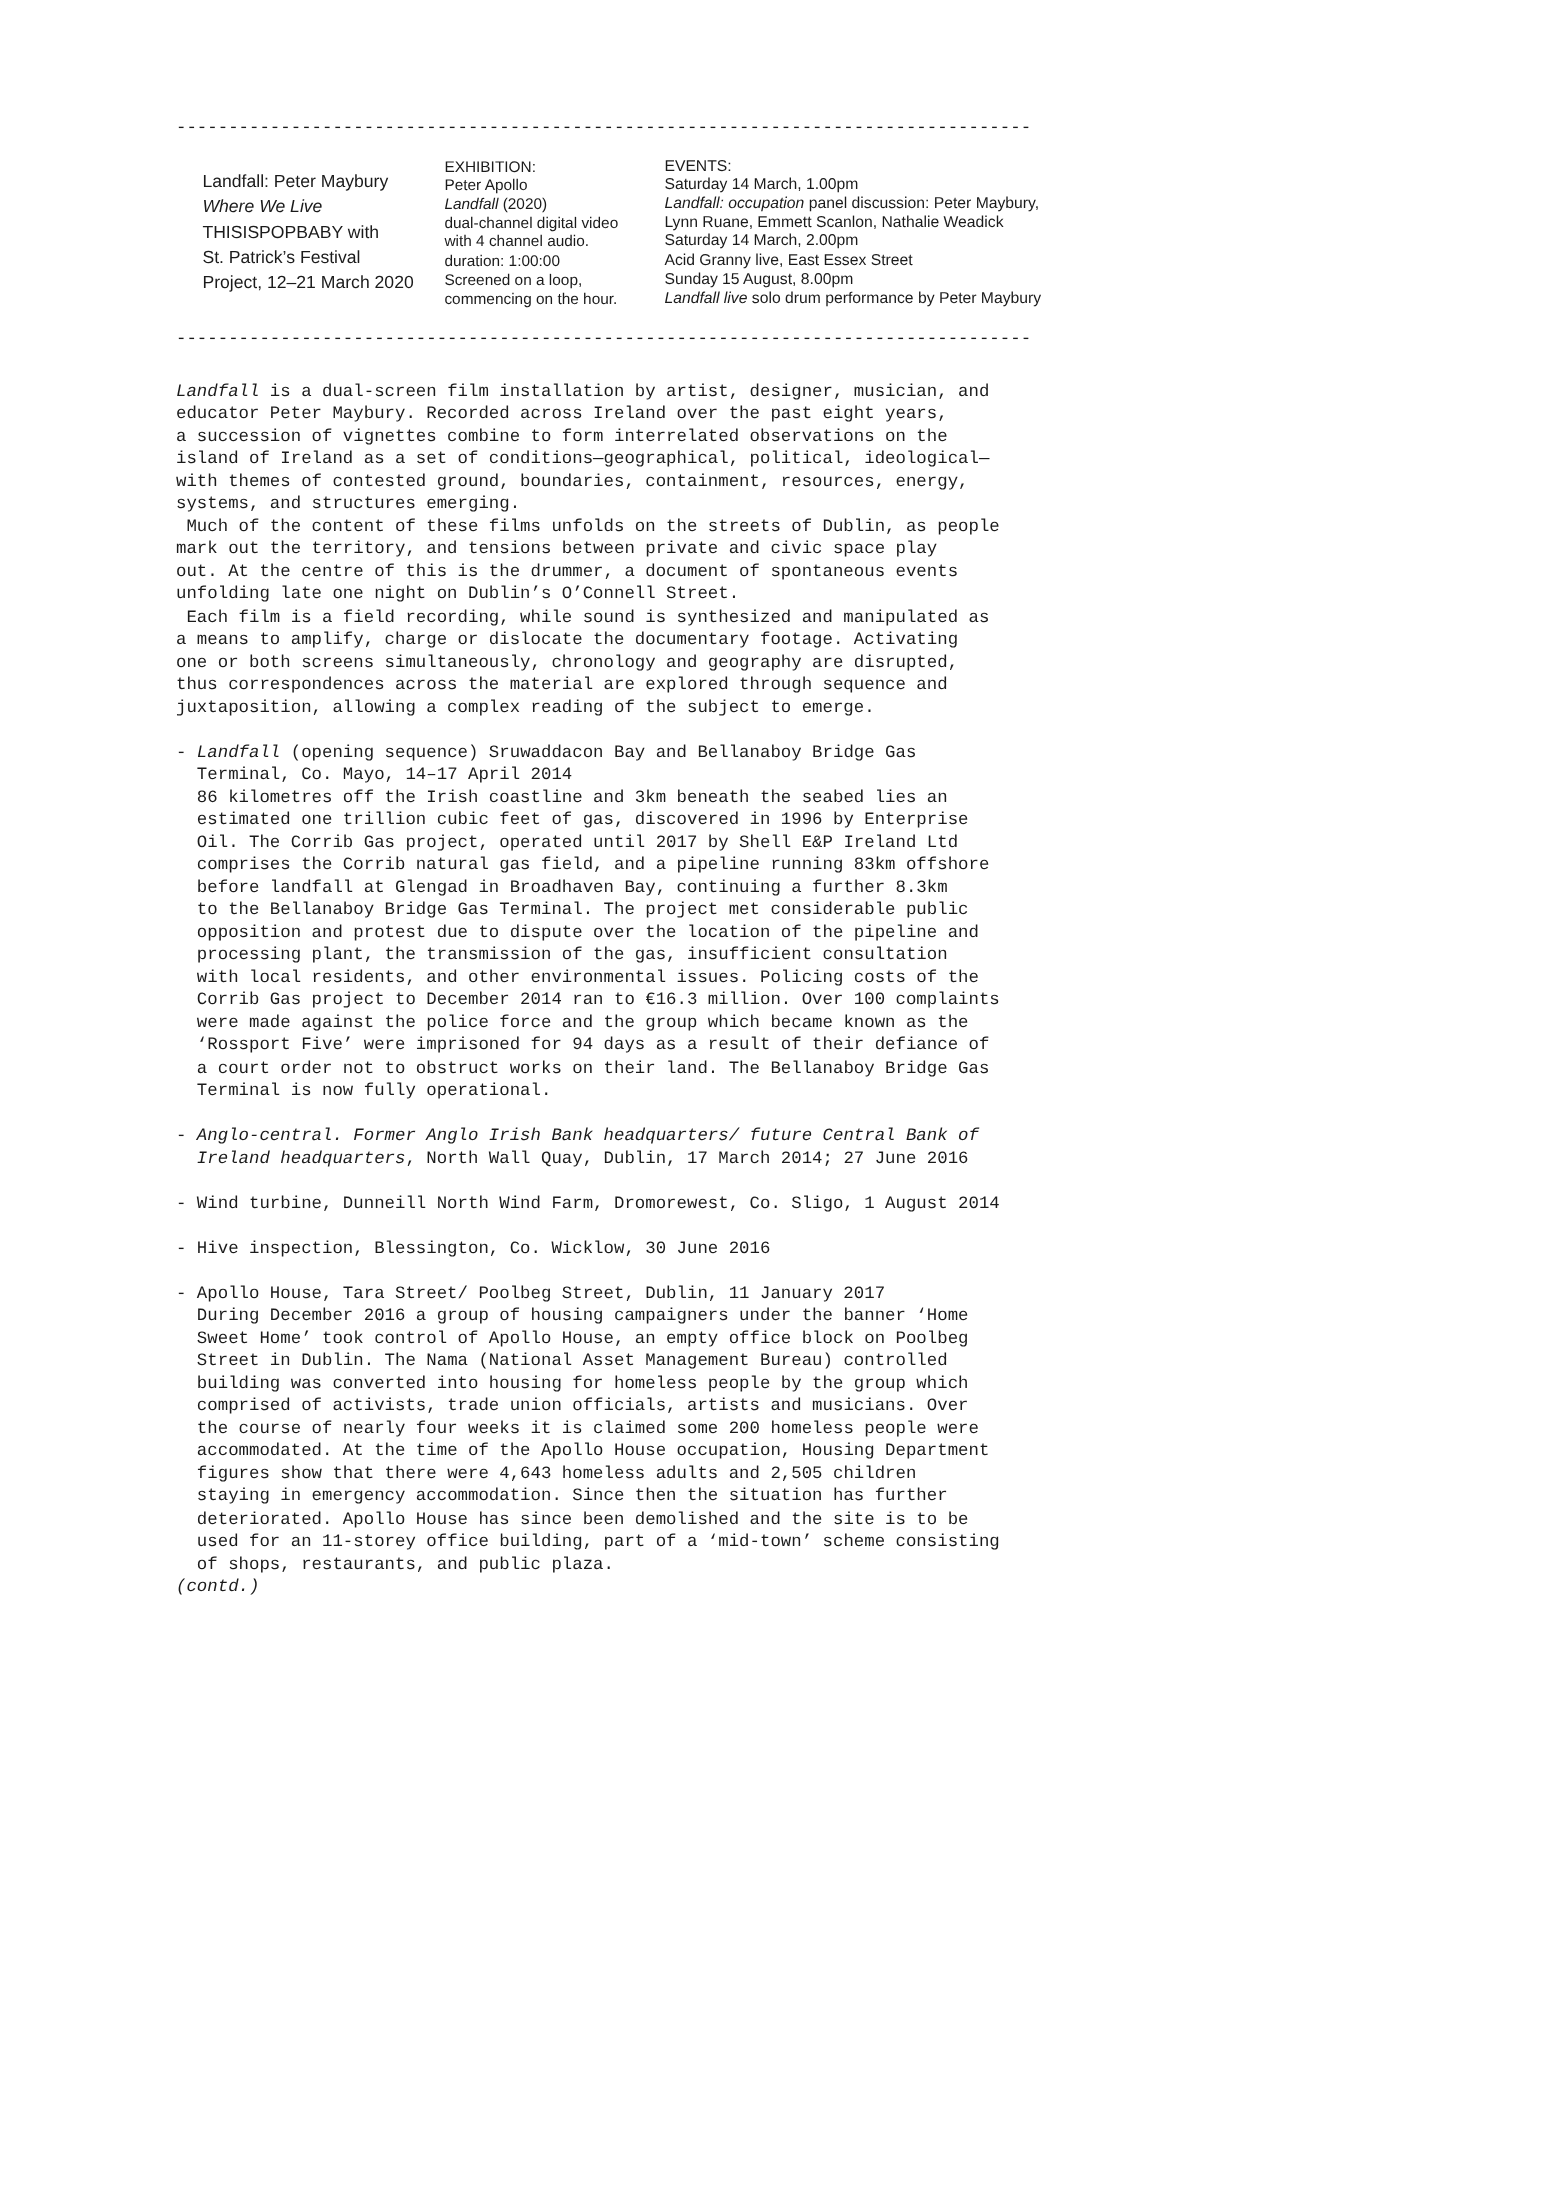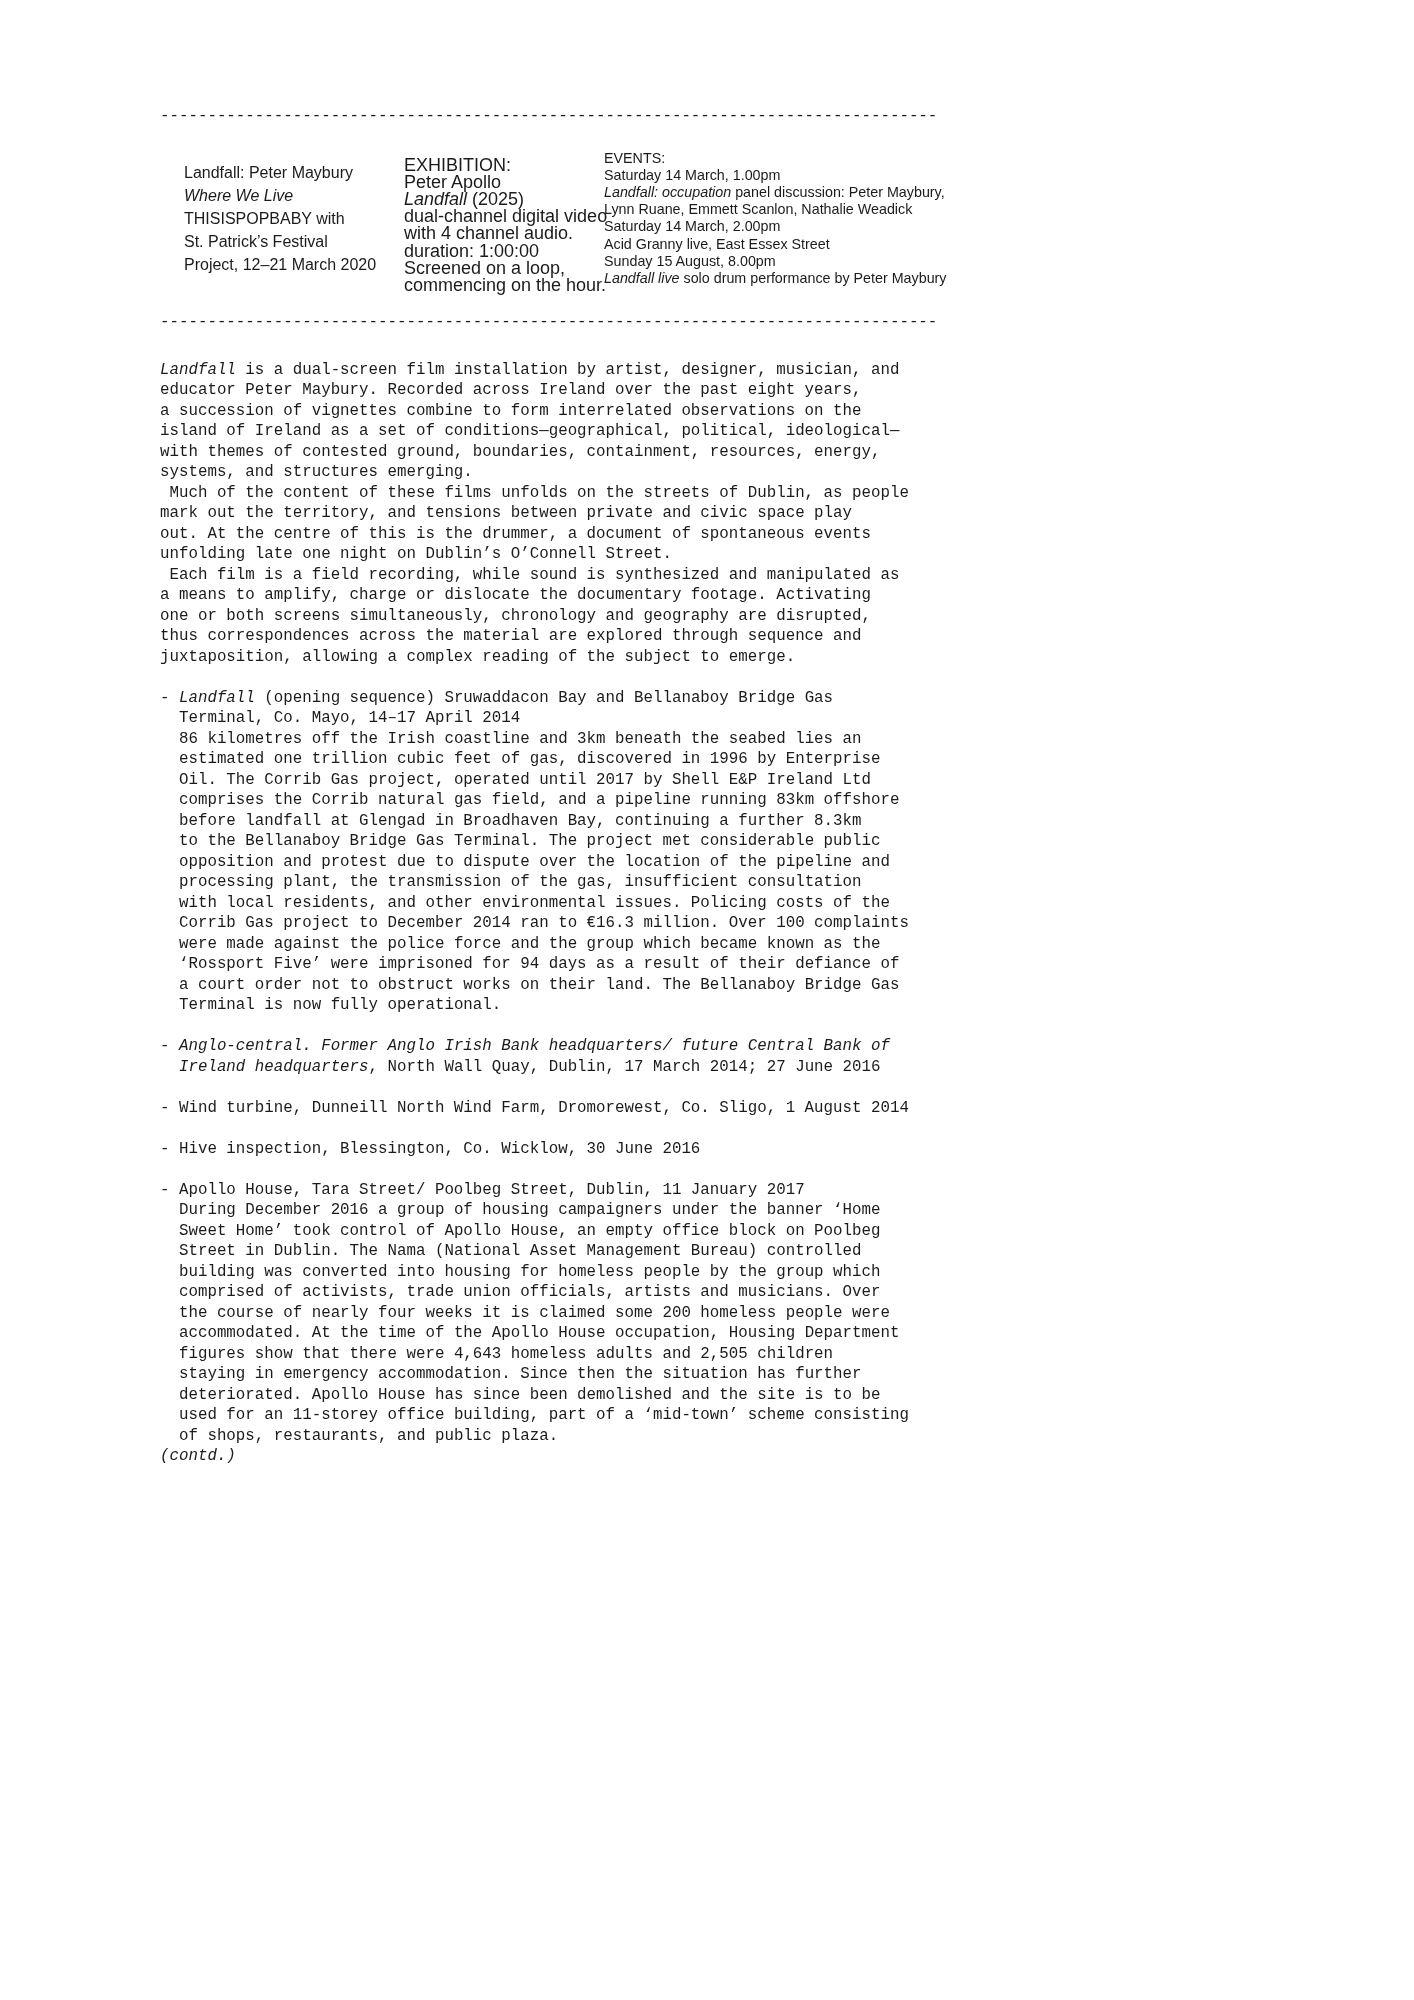--- a/index.html
+++ b/index.html
@@ -35,23 +35,22 @@
   }
   .hdr-line { white-space: pre; }
   .col1 {
     width: 220px;
     margin-left: 24px;
     font-size: 16px;
     line-height: 23px;
   }
   .col2 {
     width: 200px;
-    font-size: 18px;
+    font-size: 14px;
     line-height: 17.2px;
-    margin-top: 14px;
   }
   .col3 {
     flex: 1;
     font-size: 14.3px;
     line-height: 17.2px;
   }
   .divider2 { margin-top: 18px; }
   .body-text { margin-top: 27px; }
   .work-list p { margin-top: 20.5px; }
   .contd { }
@@ -67,21 +66,21 @@
     <div class="col1">
       <div class="hdr-line">Landfall: Peter Maybury</div>
       <div class="hdr-line it">Where We Live</div>
       <div class="hdr-line">THISISPOPBABY with</div>
       <div class="hdr-line">St. Patrick’s Festival</div>
       <div class="hdr-line">Project, 12–21 March 2020</div>
     </div>
     <div class="col2">
       <div class="hdr-line">EXHIBITION:</div>
       <div class="hdr-line">Peter Apollo</div>
-      <div class="hdr-line"><span class="it">Landfall</span><span> (2025)</span></div>
+      <div class="hdr-line"><span class="it">Landfall</span><span> (2020)</span></div>
       <div class="hdr-line">dual-channel digital video</div>
       <div class="hdr-line">with 4 channel audio.</div>
       <div class="hdr-line">duration: 1:00:00</div>
       <div class="hdr-line">Screened on a loop,</div>
       <div class="hdr-line">commencing on the hour.</div>
     </div>
     <div class="col3">
       <div class="hdr-line">EVENTS:</div>
       <div class="hdr-line">Saturday 14 March, 1.00pm</div>
       <div class="hdr-line"><span class="it">Landfall: occupation</span><span> panel discussion: Peter Maybury,</span></div>

